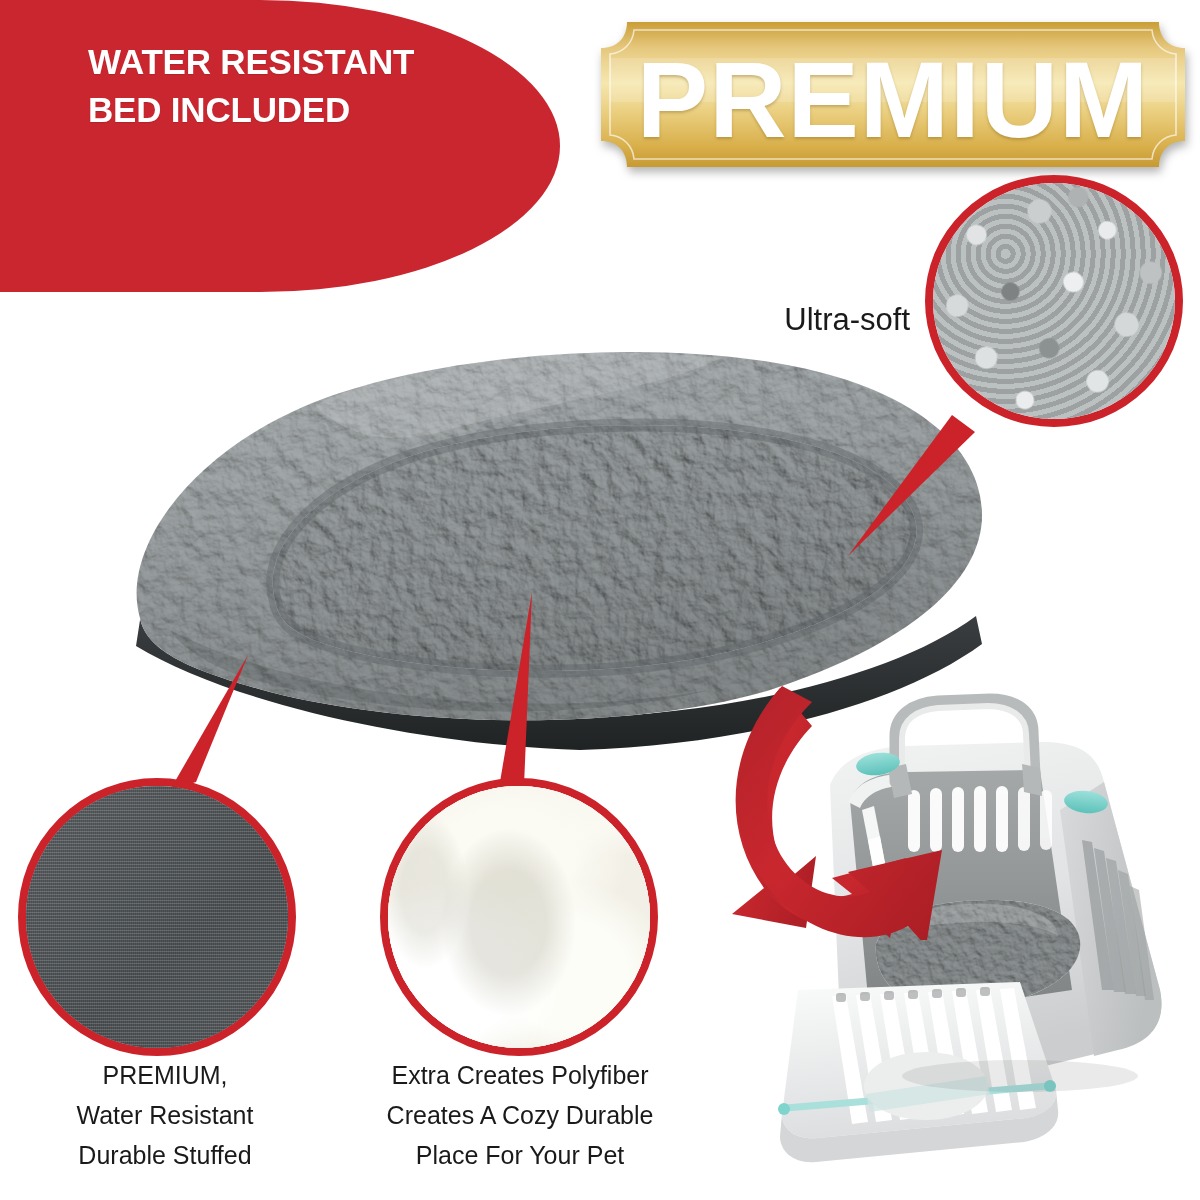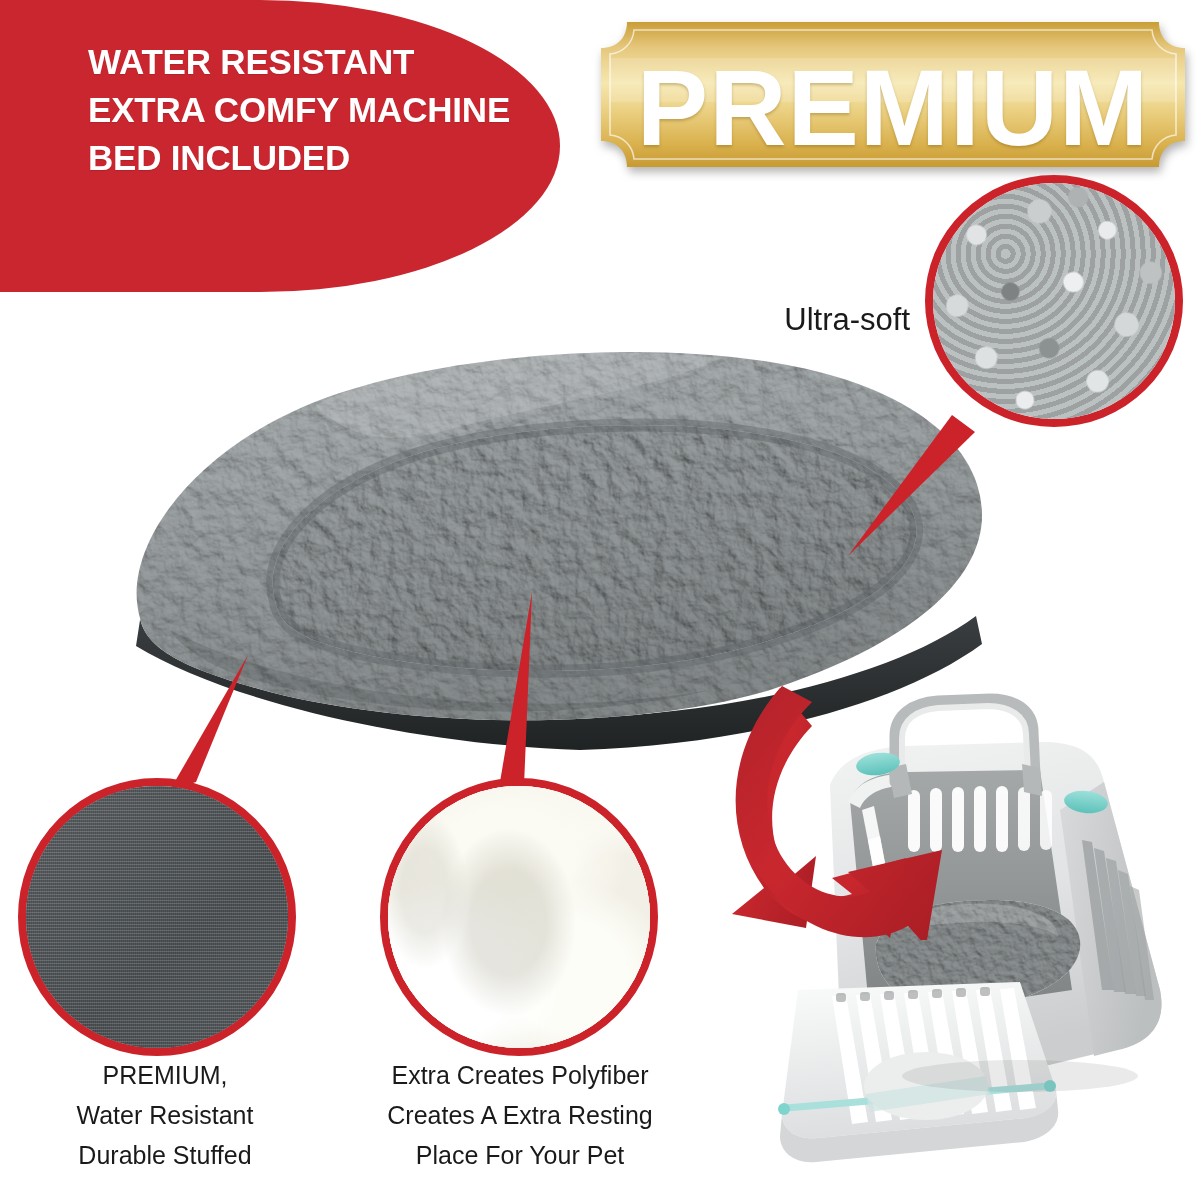--- a/index.html
+++ b/index.html
@@ -38,21 +38,21 @@
 
   
   .badge-wrap{
     position:absolute;left:601px;top:22px;
     width:584px;height:145px;
     z-index:8;
     filter:drop-shadow(2px 5px 5px rgba(0,0,0,0.30));
   }
   .badge-svg{display:block;width:584px;height:145px;}
   .badge-label{
-    position:absolute;left:0;top:16px;width:584px;height:145px;
+    position:absolute;left:0;top:8px;width:584px;height:145px;
     display:flex;align-items:center;justify-content:center;
     color:#ffffff;
     font-family:"Liberation Sans", sans-serif;
     font-weight:bold;
     font-size:107px;
     letter-spacing:1px;
     line-height:1;
     padding-bottom:4px;
     box-sizing:border-box;
     text-shadow:0 2px 3px rgba(120,85,10,0.35);
@@ -389,28 +389,27 @@
   </div>
 
   <div class="cap cap-fabric">
     <div>PREMIUM,</div>
     <div>Water Resistant</div>
     <div>Durable Stuffed</div>
   </div>
 
   <div class="cap cap-fill">
     <div>Extra Creates Polyfiber</div>
-    <div>Creates A Extra Resting</div>
+    <div>Creates A Cozy Durable</div>
     <div>Place For Your Pet</div>
   </div>
 
   <div class="banner"></div>
   <div class="banner-text">
     <div>WATER RESISTANT</div>
-    <div>EXTRA COMFY MACHINE</div>
     <div>BED INCLUDED</div>
   </div>
 
   <div class="badge-wrap">
     <svg class="badge-svg" viewBox="0 0 584 145" preserveAspectRatio="none">
       <defs>
         <linearGradient id="goldG" x1="0" y1="0" x2="0" y2="1">
           <stop offset="0%" stop-color="#c99e36"></stop>
           <stop offset="18%" stop-color="#e6c87e"></stop>
           <stop offset="42%" stop-color="#f6e7ae"></stop>

